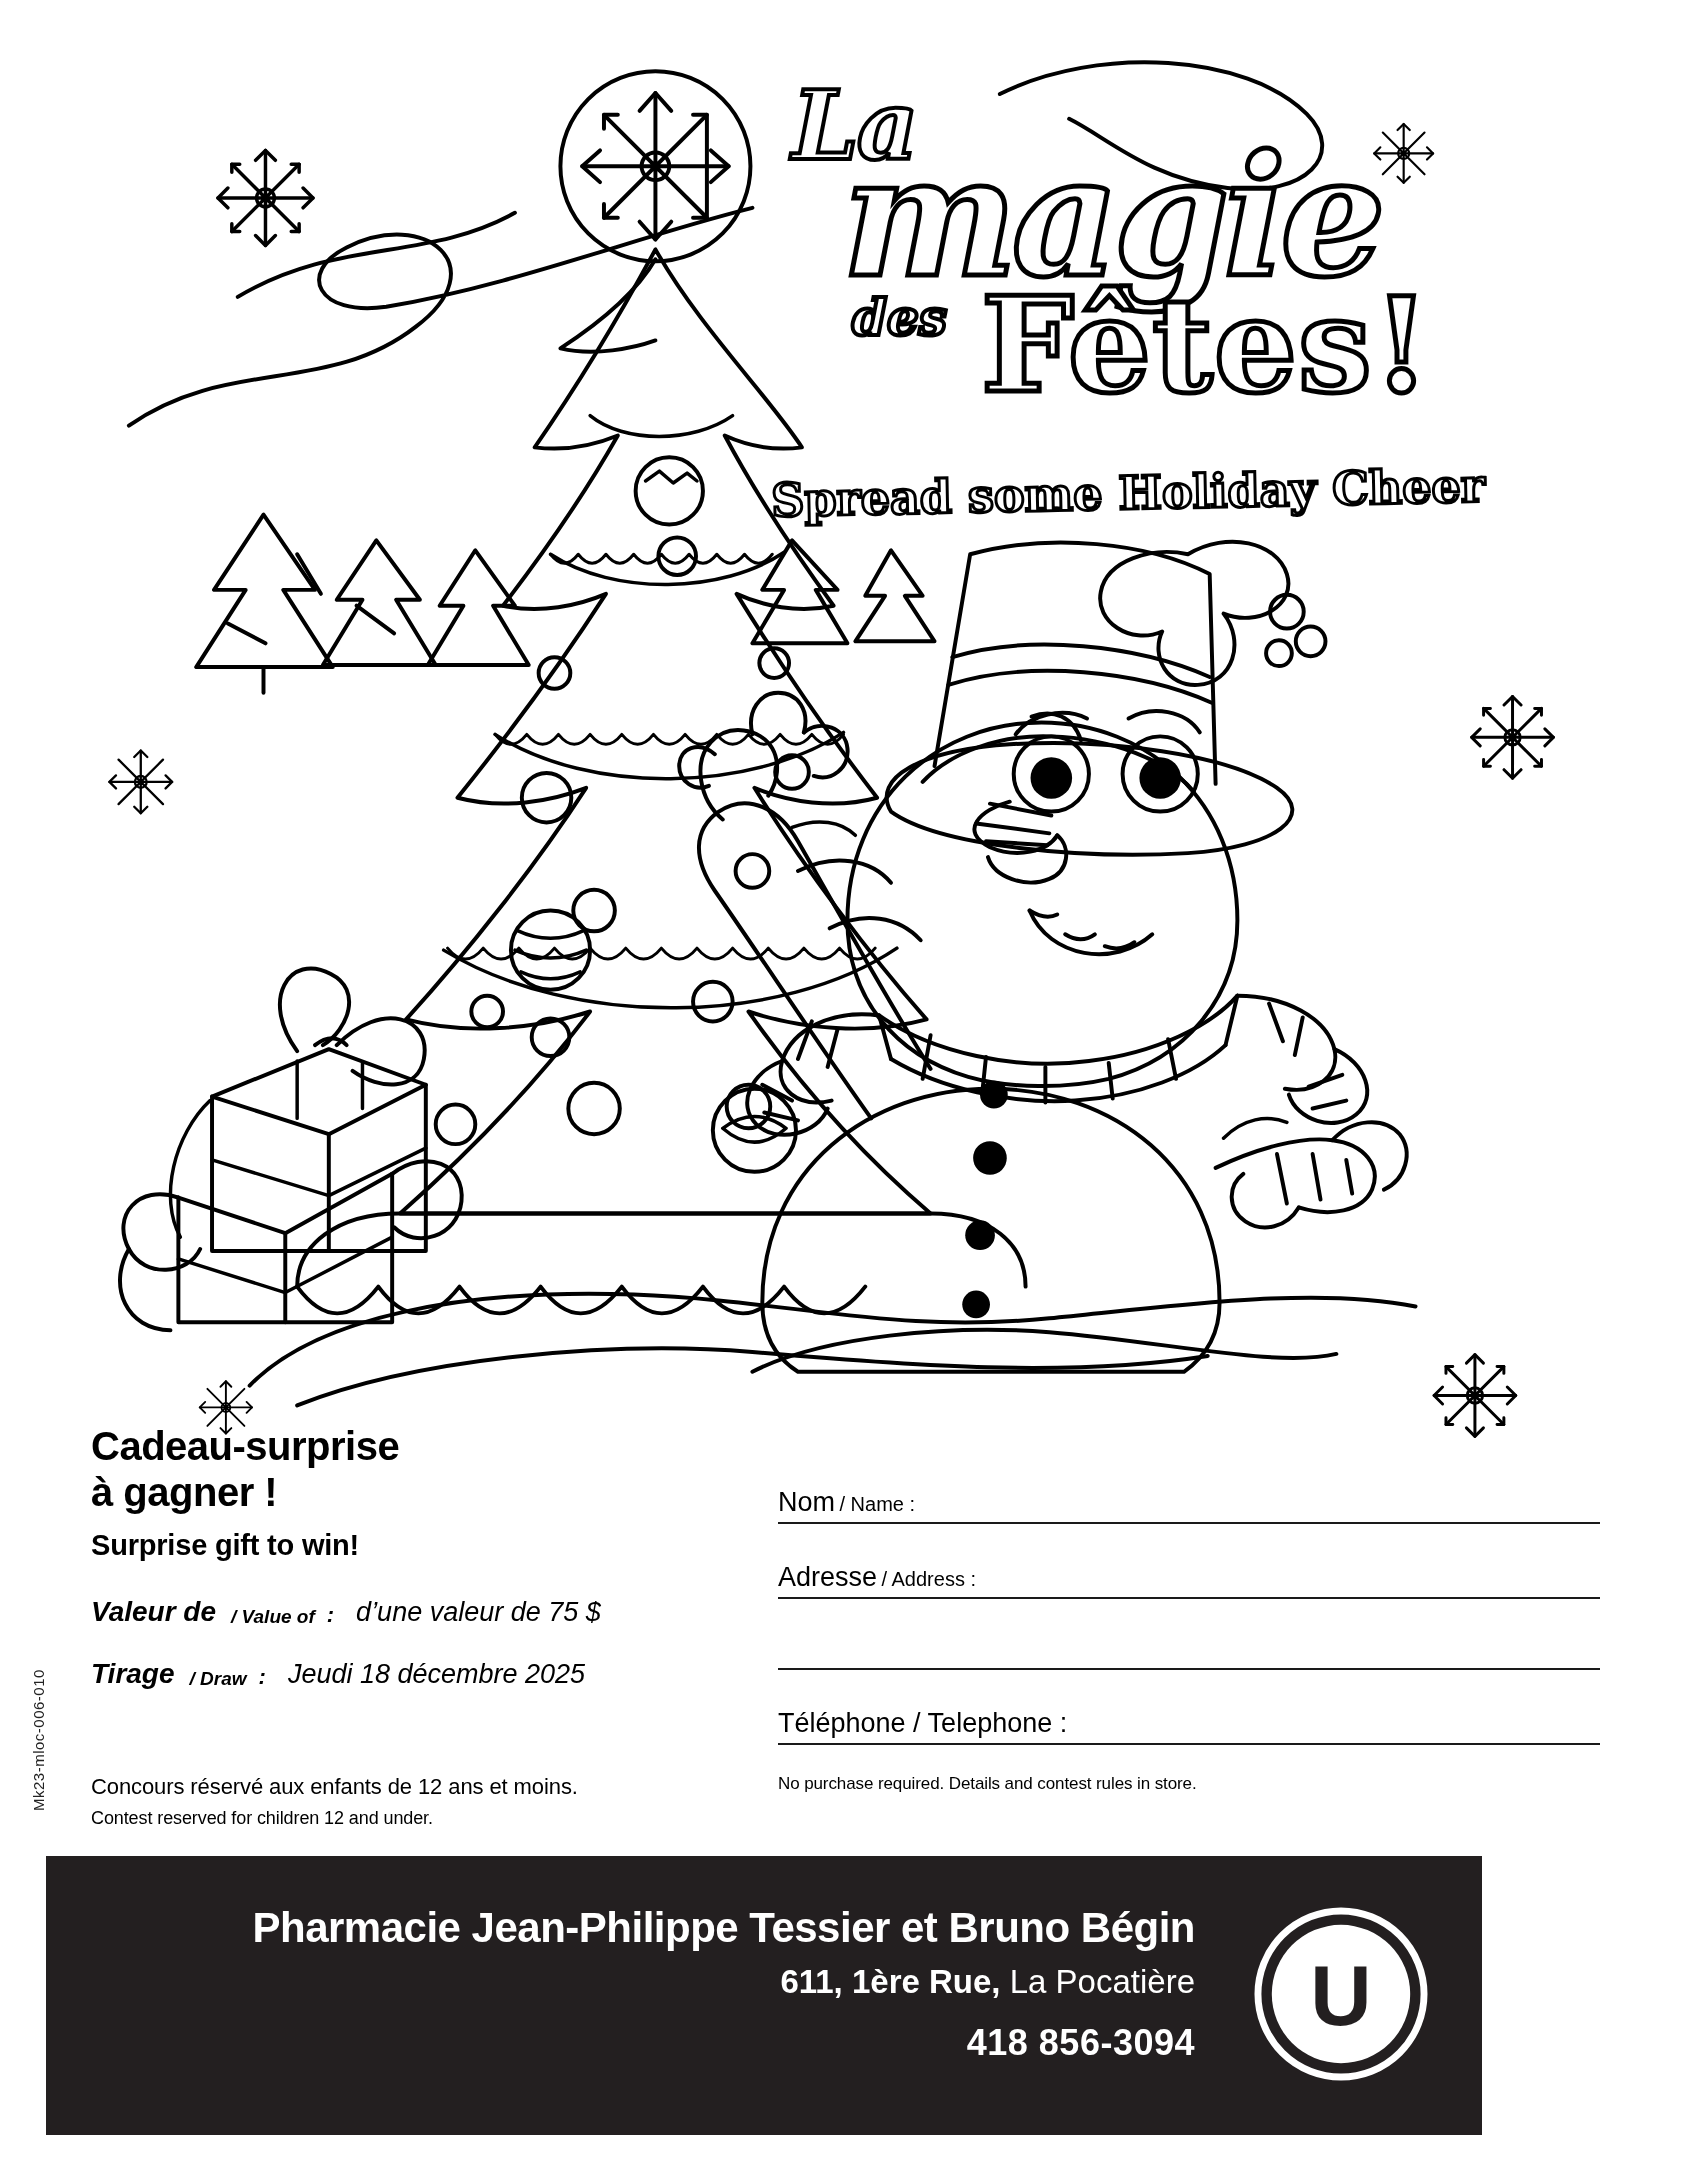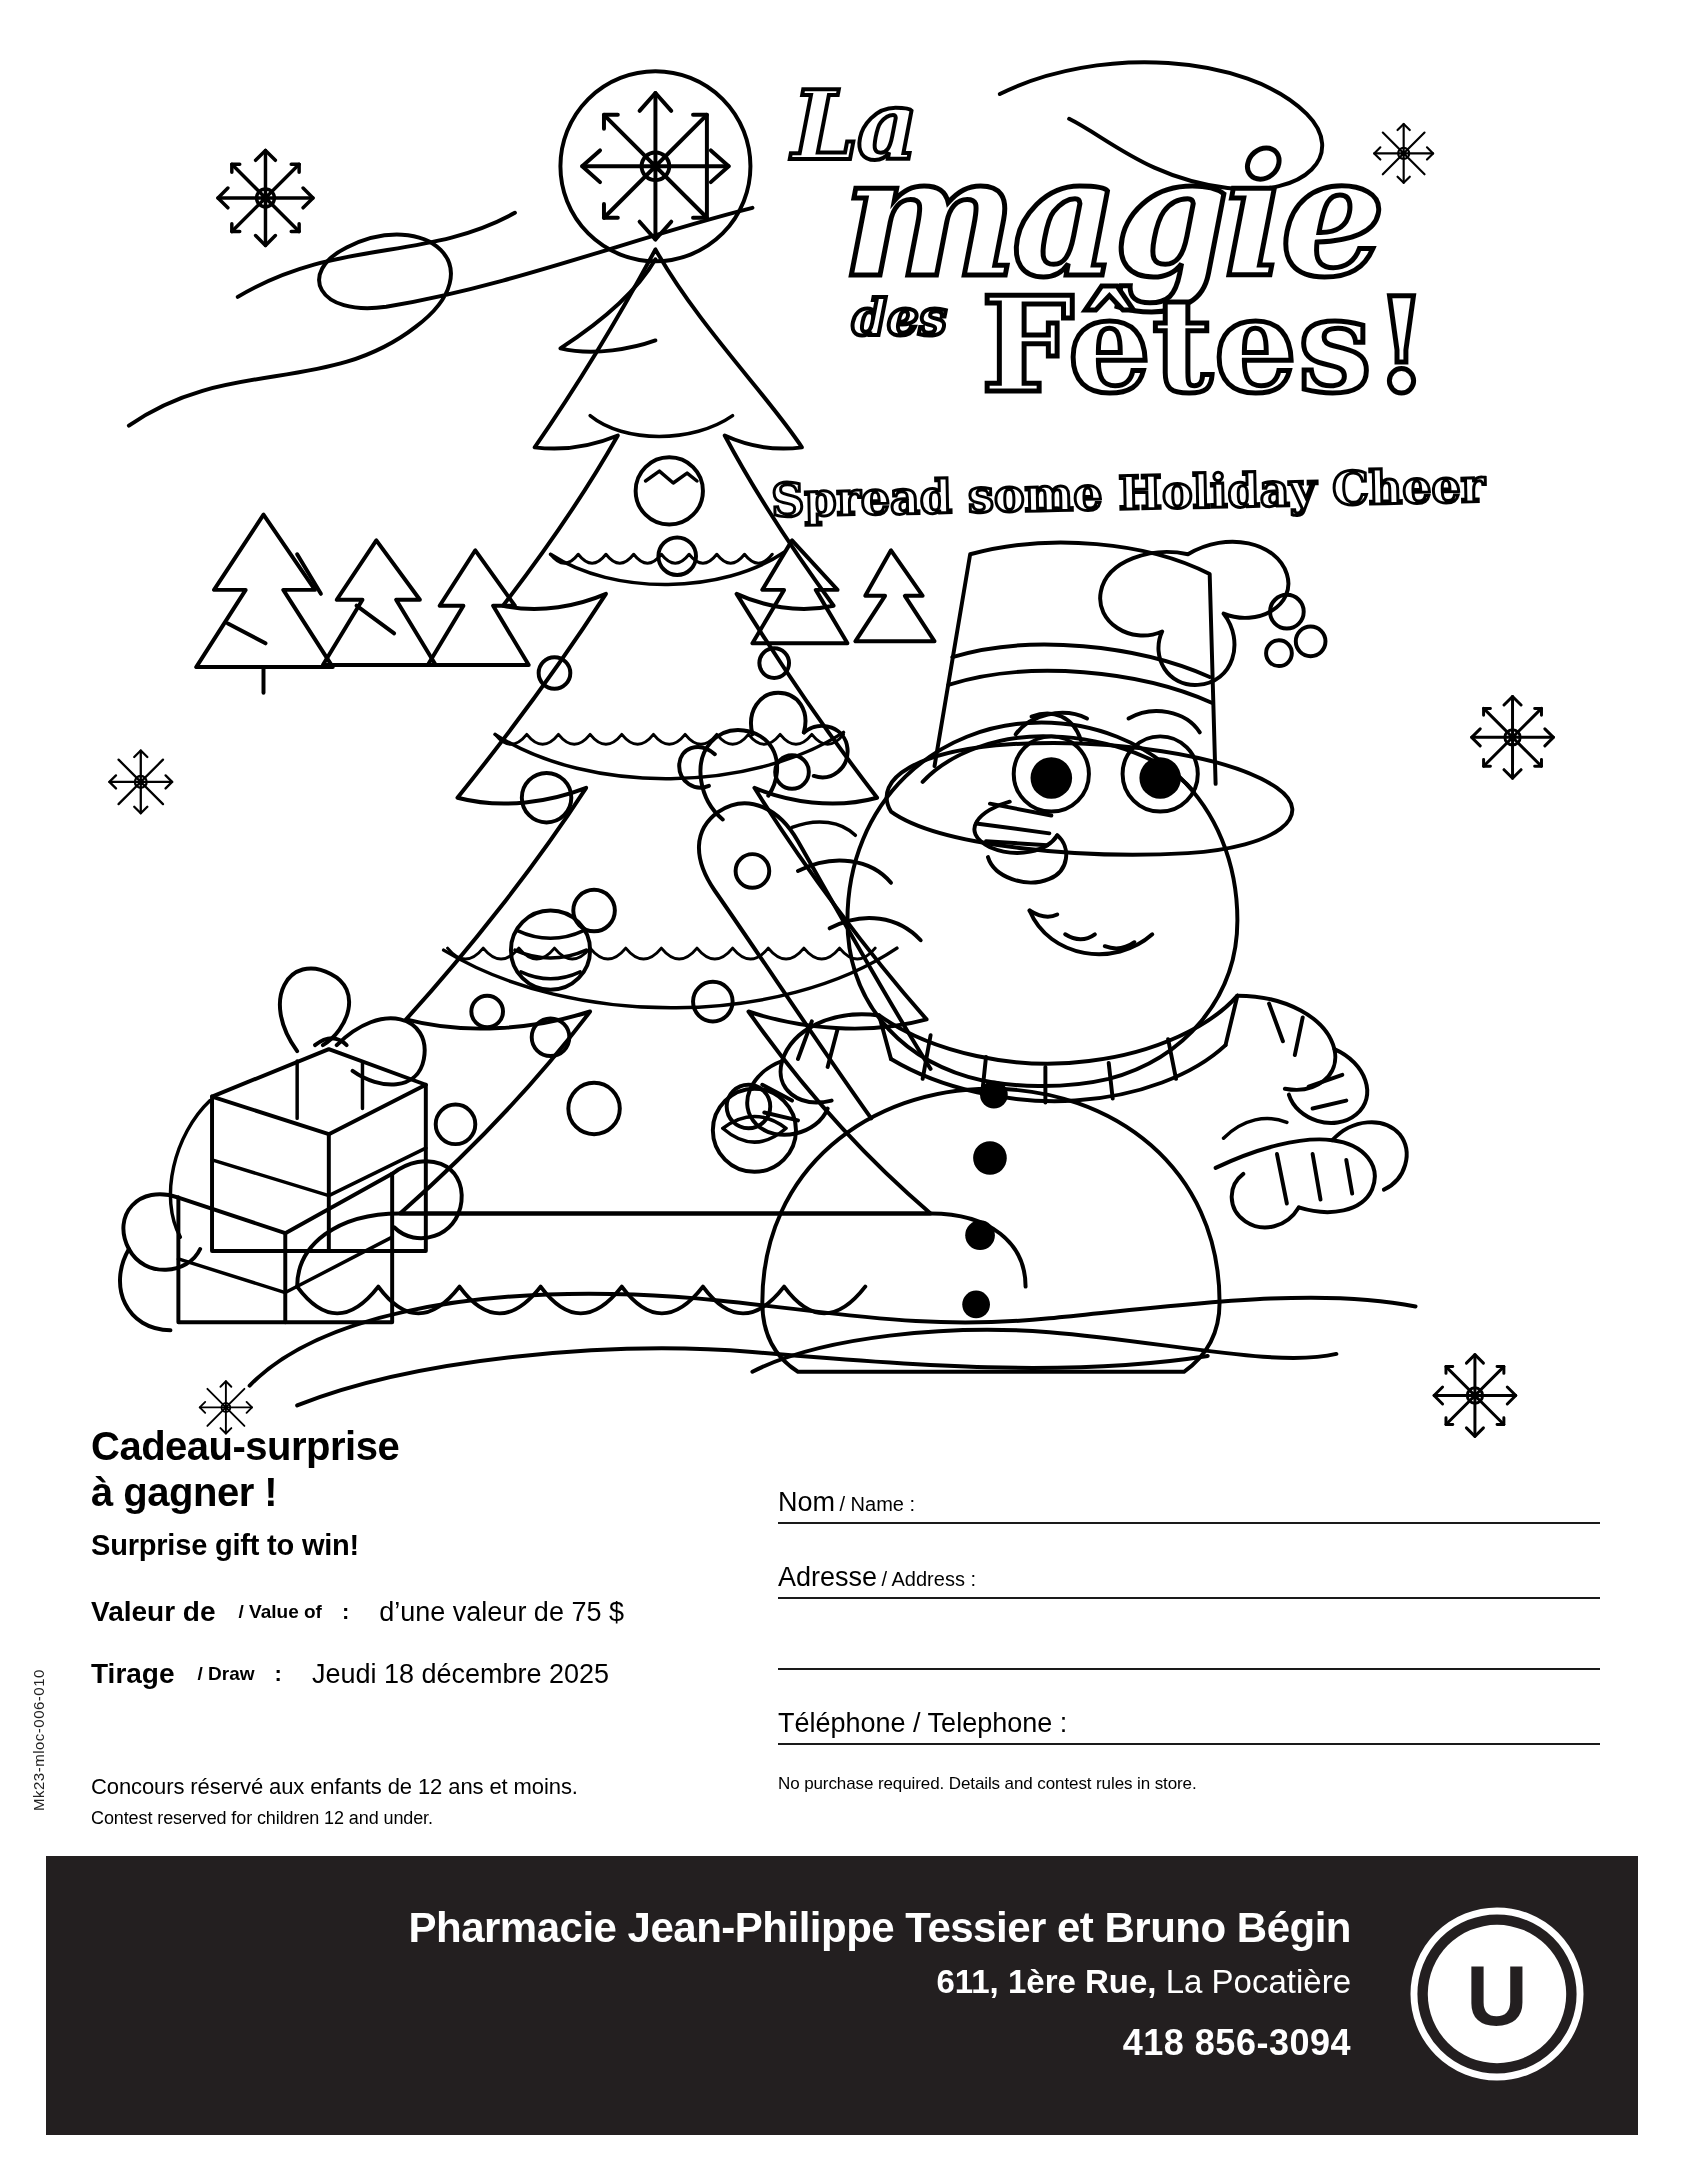--- a/index.html
+++ b/index.html
@@ -121,23 +121,24 @@
   .prize-sub {
     margin-top: 14px;
     font-family: "Liberation Sans", sans-serif;
     font-weight: 700;
     font-size: 29px;
     letter-spacing: -0.2px;
   }
   .val-row {
     margin-top: 34px;
     display: flex;
-    align-items: center;
-    gap: 16px;
+    align-items: flex-end;
+    gap: 8px;
     font-size: 27px;
+    font-style: italic;
   }
   .val-row .lbl-fr {
     font-weight: 700;
     font-size: 28px;
   }
   .val-row .lbl-en {
     font-weight: 700;
     font-size: 19px;
     margin-left: 7px;
   }
@@ -220,21 +221,21 @@
     width: 822px;
   }
   .legal .l1 { font-size: 20px; letter-spacing: -0.1px; }
   .legal .l2 { font-size: 17px; margin-top: 6px; letter-spacing: -0.1px; }
 
   
   .footer {
     position: absolute;
     left: 46px;
     top: 1856px;
-    width: 1592px;
+    width: 1436px;
     height: 279px;
     background: #231f20;
     color: #ffffff;
   }
   .footer .pharma {
     position: absolute;
     right: 287px;
     top: 48px;
     font-size: 42px;
     font-weight: 700;

